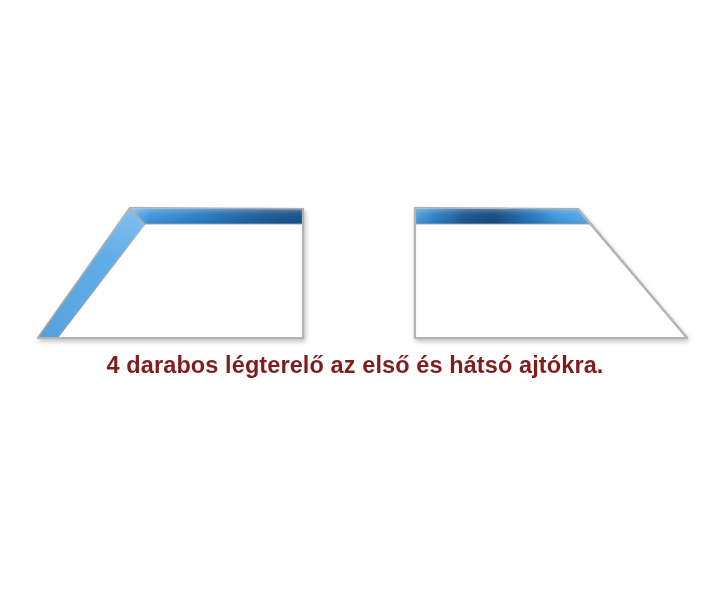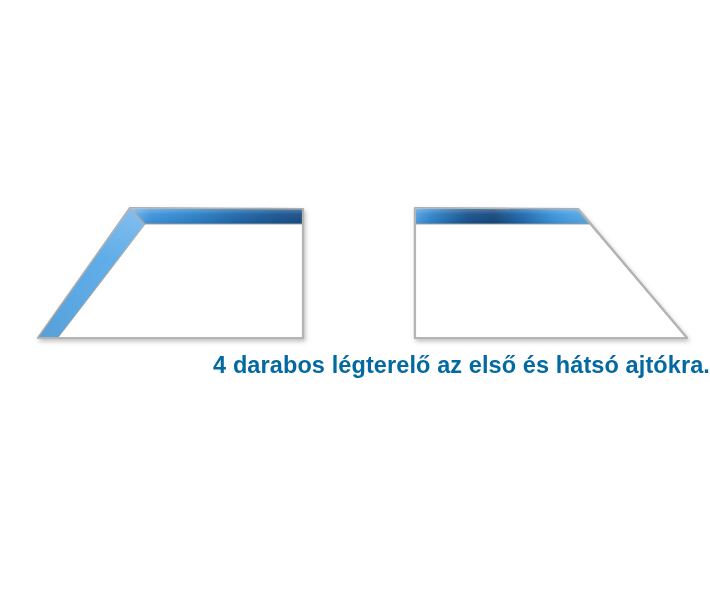--- a/index.html
+++ b/index.html
@@ -117,15 +117,15 @@
 
       <polygon points="415,208 578,209 590,224 415,224" fill="url(#gradRightTop)" stroke="#A8A8A8" stroke-width="1.1" stroke-linejoin="round"></polygon>
       <polygon points="415,208 578,209 590,224 415,224" fill="url(#bandSheen)"></polygon>
 
       <polygon points="416,225 589,225 686,337 416,337" fill="#FFFFFF" stroke="none"></polygon>
 
       <polyline points="415,209 415,338 687,338 578,209" fill="none" stroke="#B4B4B4" stroke-width="2.2" stroke-linejoin="round"></polyline>
     </svg>
   </div>
 
-  <div class="caption" style="color: #0369a1; text-align: right;">4 darabos légterelő az első és hátsó ajtókra.</div>
+  <div class="caption" style="color: #7f1d1d;">4 darabos légterelő az első és hátsó ajtókra.</div>
 
 </div>
 
 </body></html>

